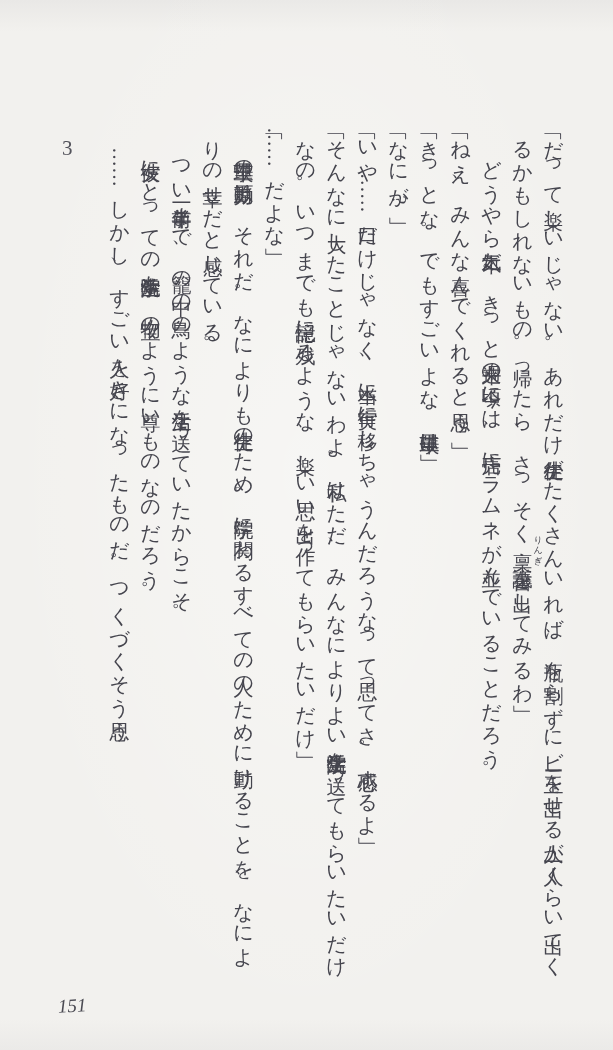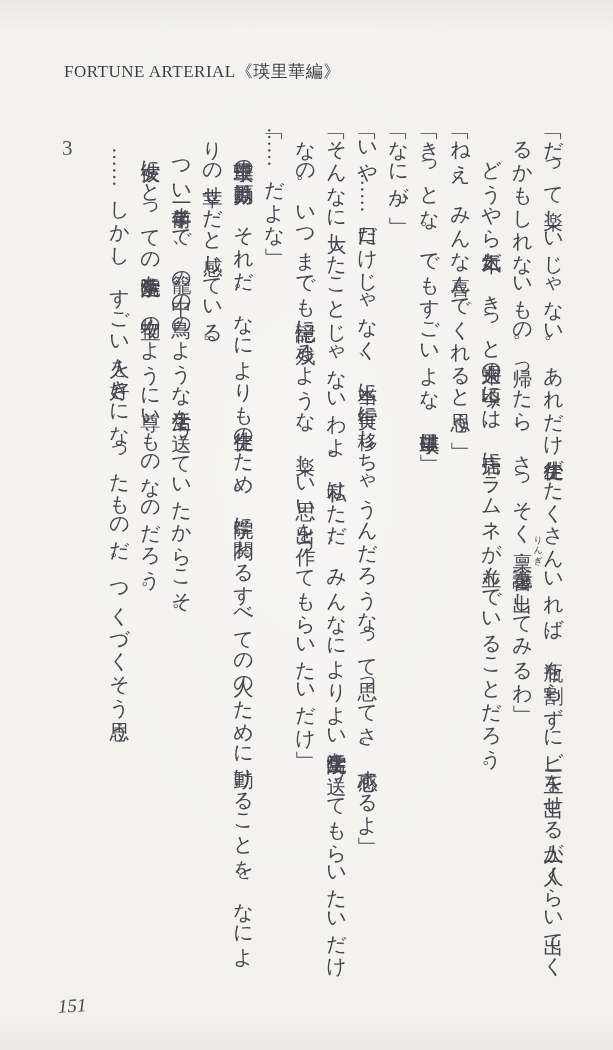--- a/index.html
+++ b/index.html
@@ -66,21 +66,20 @@
     font-style: italic;
     color: #4a4a52;
     transform: rotate(-3deg);
   }
 </style>
 </head>
 <body>
 
 <div id="page">
 
-  <div class="running-header">FORTUNE ARTERIAL《瑛里華編》</div>
 
   <div class="section-number">3</div>
 
   <div class="novel-text">
 
     <p class="dialogue"><span>「だって楽しいじゃない。あれだけ生徒がたくさんいれば、瓶を割らずにビー玉を出せる人が一人くらい出てくるかもしれないもの。帰ったら、さっそく</span><ruby><span>稟議</span><rt>りんぎ</rt></ruby><span>書を出してみるわ」</span></p>
 
     <p class="narrative">どうやら本気だ。きっと来週の今頃には、売店にラムネが並んでいることだろう。</p>
     <p class="dialogue">「ねえ、みんな喜んでくれると思う?」</p>
     <p class="dialogue">「きっとな。でもすごいよな、瑛里華は」</p>

